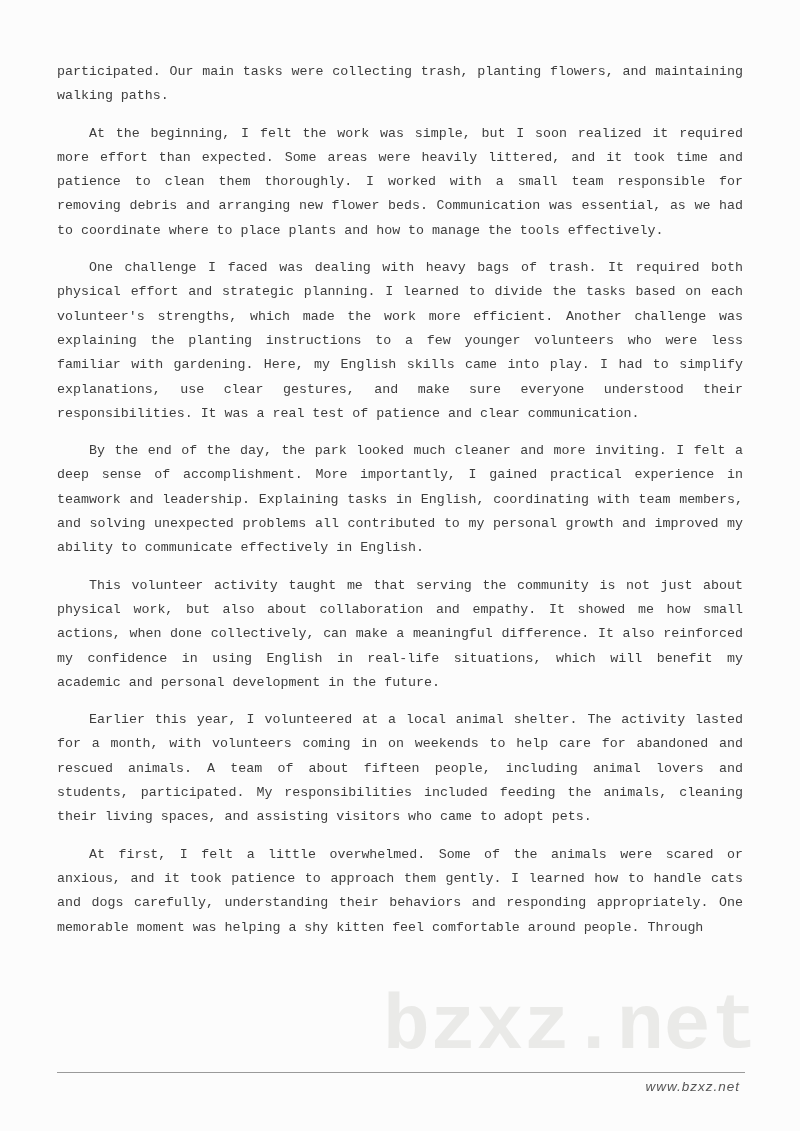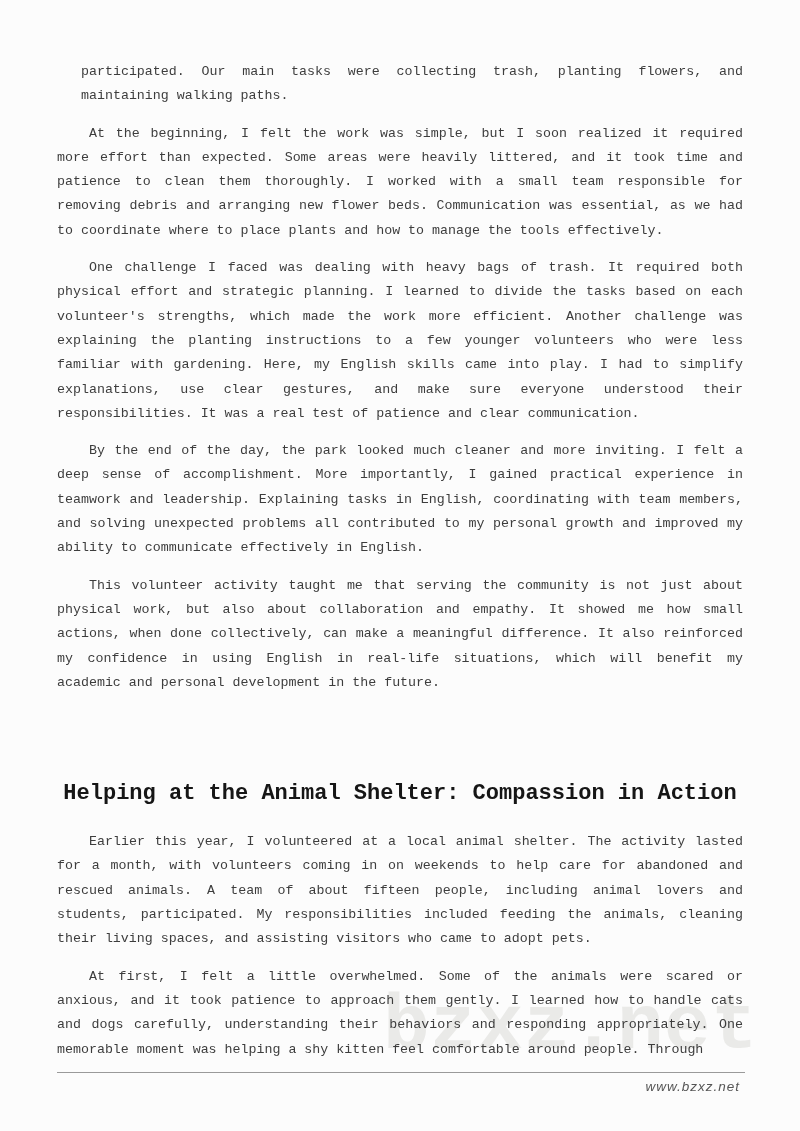--- a/index.html
+++ b/index.html
@@ -26,21 +26,20 @@
     margin: 0 0 13px 0;
     font-size: 13.3px;
     line-height: 24.3px;
     color: #3d3d3d;
     text-align: justify;
     text-indent: 32px;
     letter-spacing: 0;
   }
   .body-para.continuation {
     text-indent: 0;
-    margin-left: 24px;
   }
   .section-heading {
     margin: 84px 0 21px 0;
     font-size: 22px;
     line-height: 30px;
     font-weight: bold;
     color: #161616;
     text-align: center;
     white-space: nowrap;
   }
@@ -90,21 +89,20 @@
     <p class="body-para continuation">participated. Our main tasks were collecting trash, planting flowers, and maintaining walking paths.</p>
 
     <p class="body-para">At the beginning, I felt the work was simple, but I soon realized it required more effort than expected. Some areas were heavily littered, and it took time and patience to clean them thoroughly. I worked with a small team responsible for removing debris and arranging new flower beds. Communication was essential, as we had to coordinate where to place plants and how to manage the tools effectively.</p>
 
     <p class="body-para">One challenge I faced was dealing with heavy bags of trash. It required both physical effort and strategic planning. I learned to divide the tasks based on each volunteer's strengths, which made the work more efficient. Another challenge was explaining the planting instructions to a few younger volunteers who were less familiar with gardening. Here, my English skills came into play. I had to simplify explanations, use clear gestures, and make sure everyone understood their responsibilities. It was a real test of patience and clear communication.</p>
 
     <p class="body-para">By the end of the day, the park looked much cleaner and more inviting. I felt a deep sense of accomplishment. More importantly, I gained practical experience in teamwork and leadership. Explaining tasks in English, coordinating with team members, and solving unexpected problems all contributed to my personal growth and improved my ability to communicate effectively in English.</p>
 
     <p class="body-para">This volunteer activity taught me that serving the community is not just about physical work, but also about collaboration and empathy. It showed me how small actions, when done collectively, can make a meaningful difference. It also reinforced my confidence in using English in real-life situations, which will benefit my academic and personal development in the future.</p>
 
-    <h1 class="section-heading">Helping at the Animal Shelter: Compassion in Action</h1>
 
     <p class="body-para">Earlier this year, I volunteered at a local animal shelter. The activity lasted for a month, with volunteers coming in on weekends to help care for abandoned and rescued animals. A team of about fifteen people, including animal lovers and students, participated. My responsibilities included feeding the animals, cleaning their living spaces, and assisting visitors who came to adopt pets.</p>
 
     <p class="body-para">At first, I felt a little overwhelmed. Some of the animals were scared or anxious, and it took patience to approach them gently. I learned how to handle cats and dogs carefully, understanding their behaviors and responding appropriately. One memorable moment was helping a shy kitten feel comfortable around people. Through</p>
 
   </div>
 
   <div class="footer-divider"></div>
 
   <div class="footer-site">www.bzxz.net</div>

